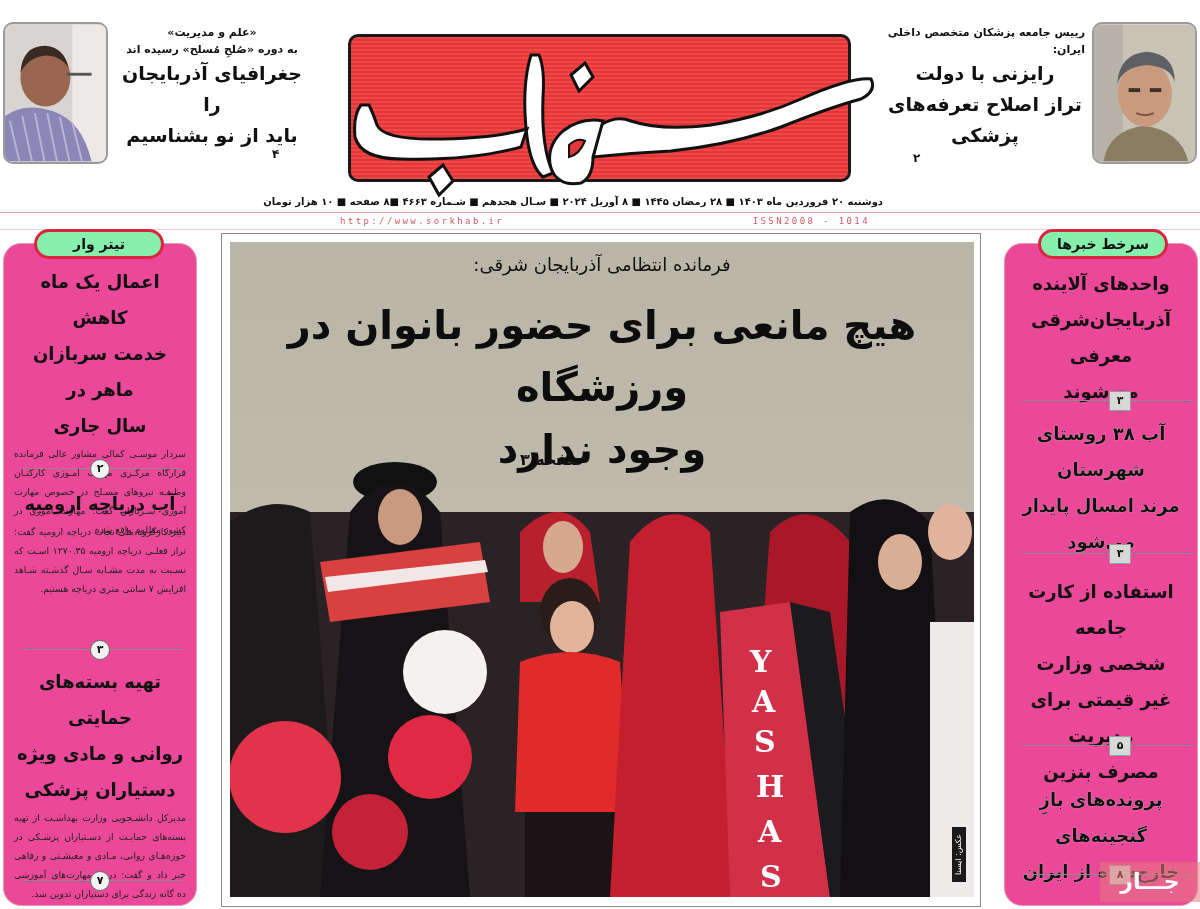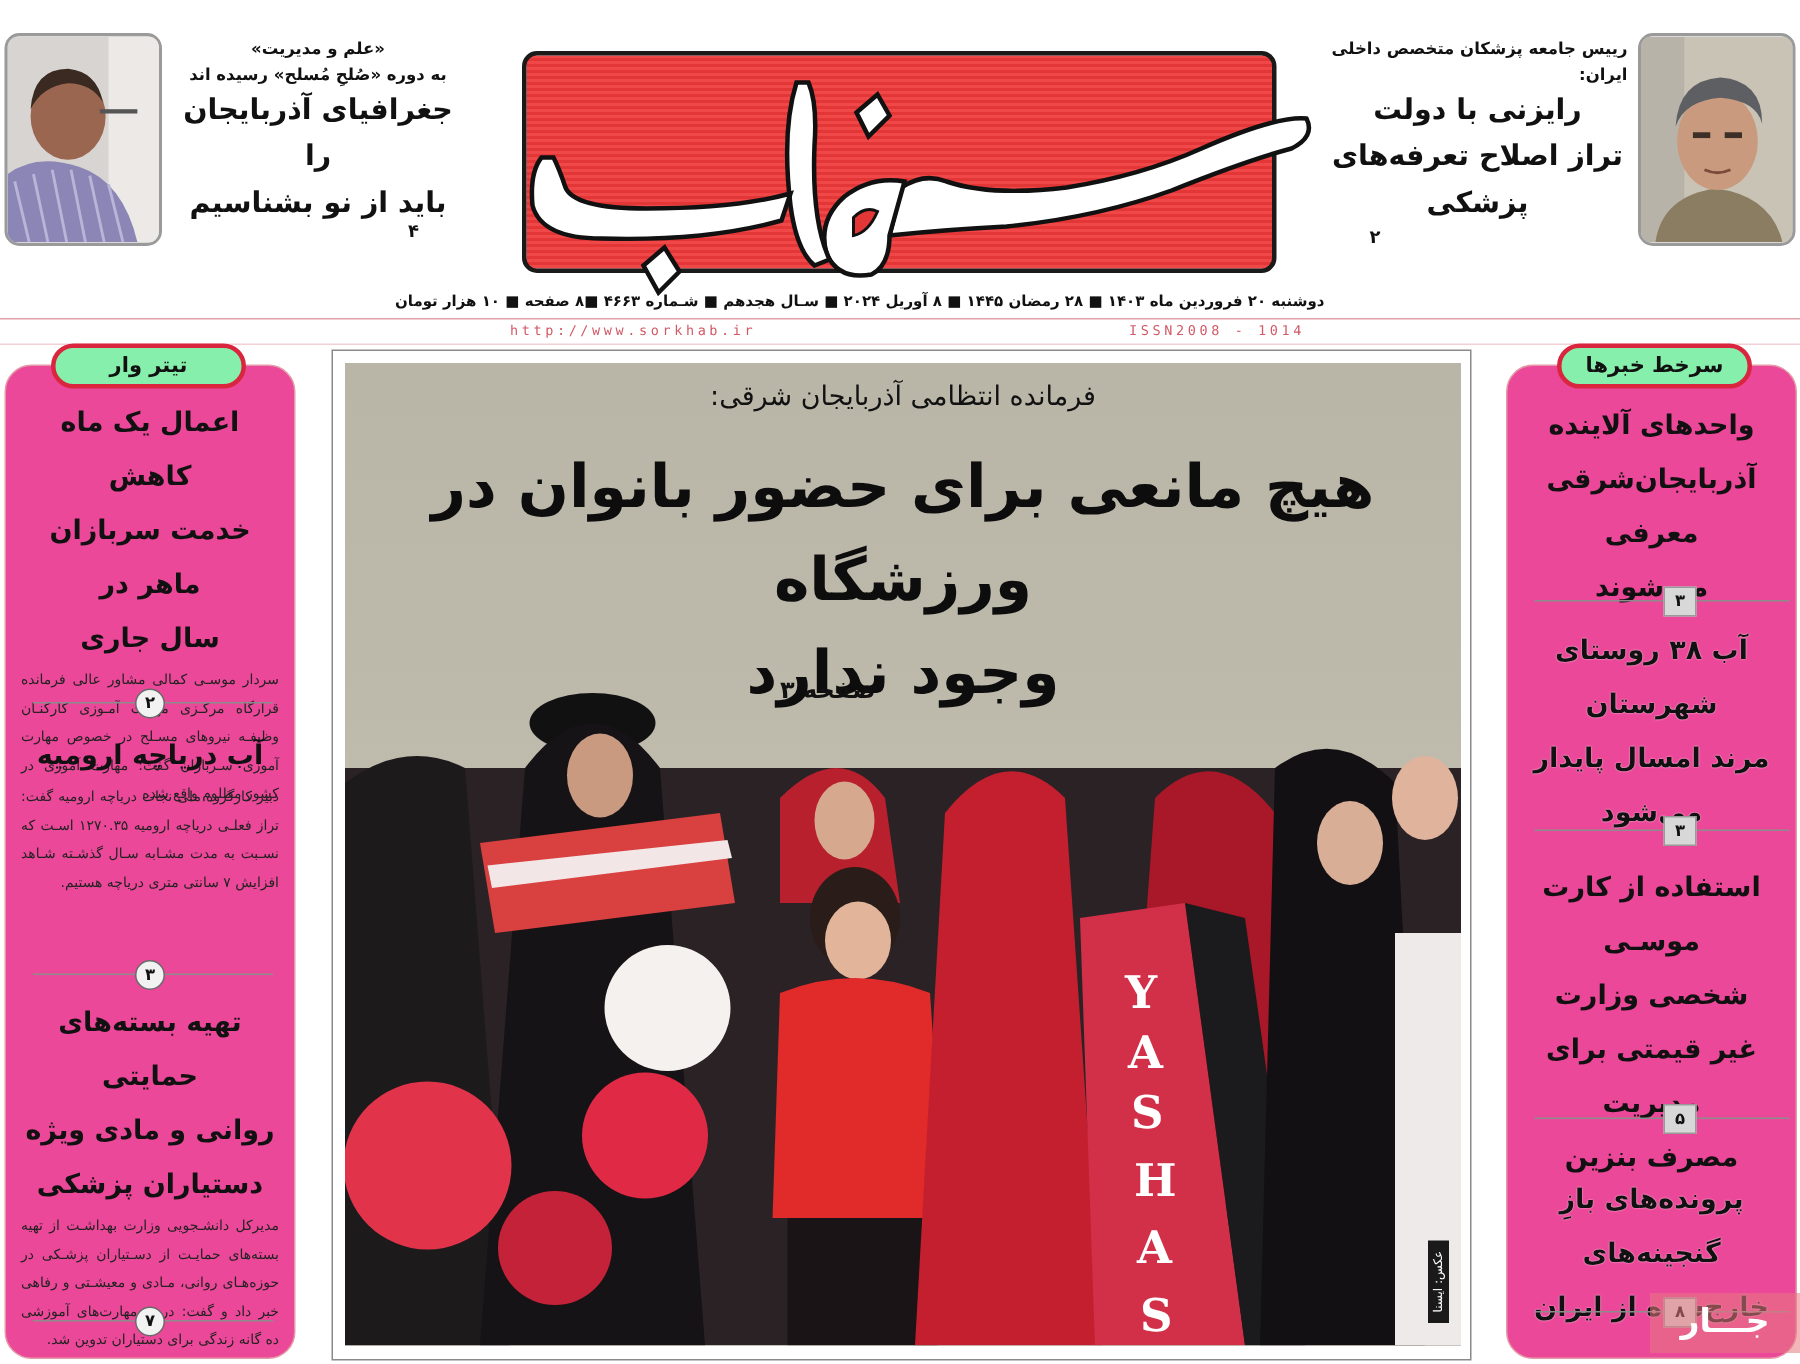--- a/index.html
+++ b/index.html
@@ -235,21 +235,21 @@
     <div class="title outlined">آب ۳۸ روستای شهرستان</div>
     <div class="title outlined">مرند امسال پایدار</div>
     <div class="title outlined">می‌شود</div>
   </div>
   <div class="divider" style="top:300px;">
     <div class="line"></div>
     <div class="num-box">۳</div>
   </div>
 
   <div class="story" style="top:330px;">
-    <div class="title">استفاده از کارت موسـی</div>
+    <div class="title">استفاده از کارت جامعه</div>
     <div class="title">شخصی وزارت</div>
     <div class="title">غیر قیمتی برای مدیریت</div>
     <div class="title">مصرف بنزین</div>
   </div>
   <div class="divider" style="top:492px;">
     <div class="line"></div>
     <div class="num-box">۵</div>
   </div>
 
   <div class="story" style="top:538px;">

